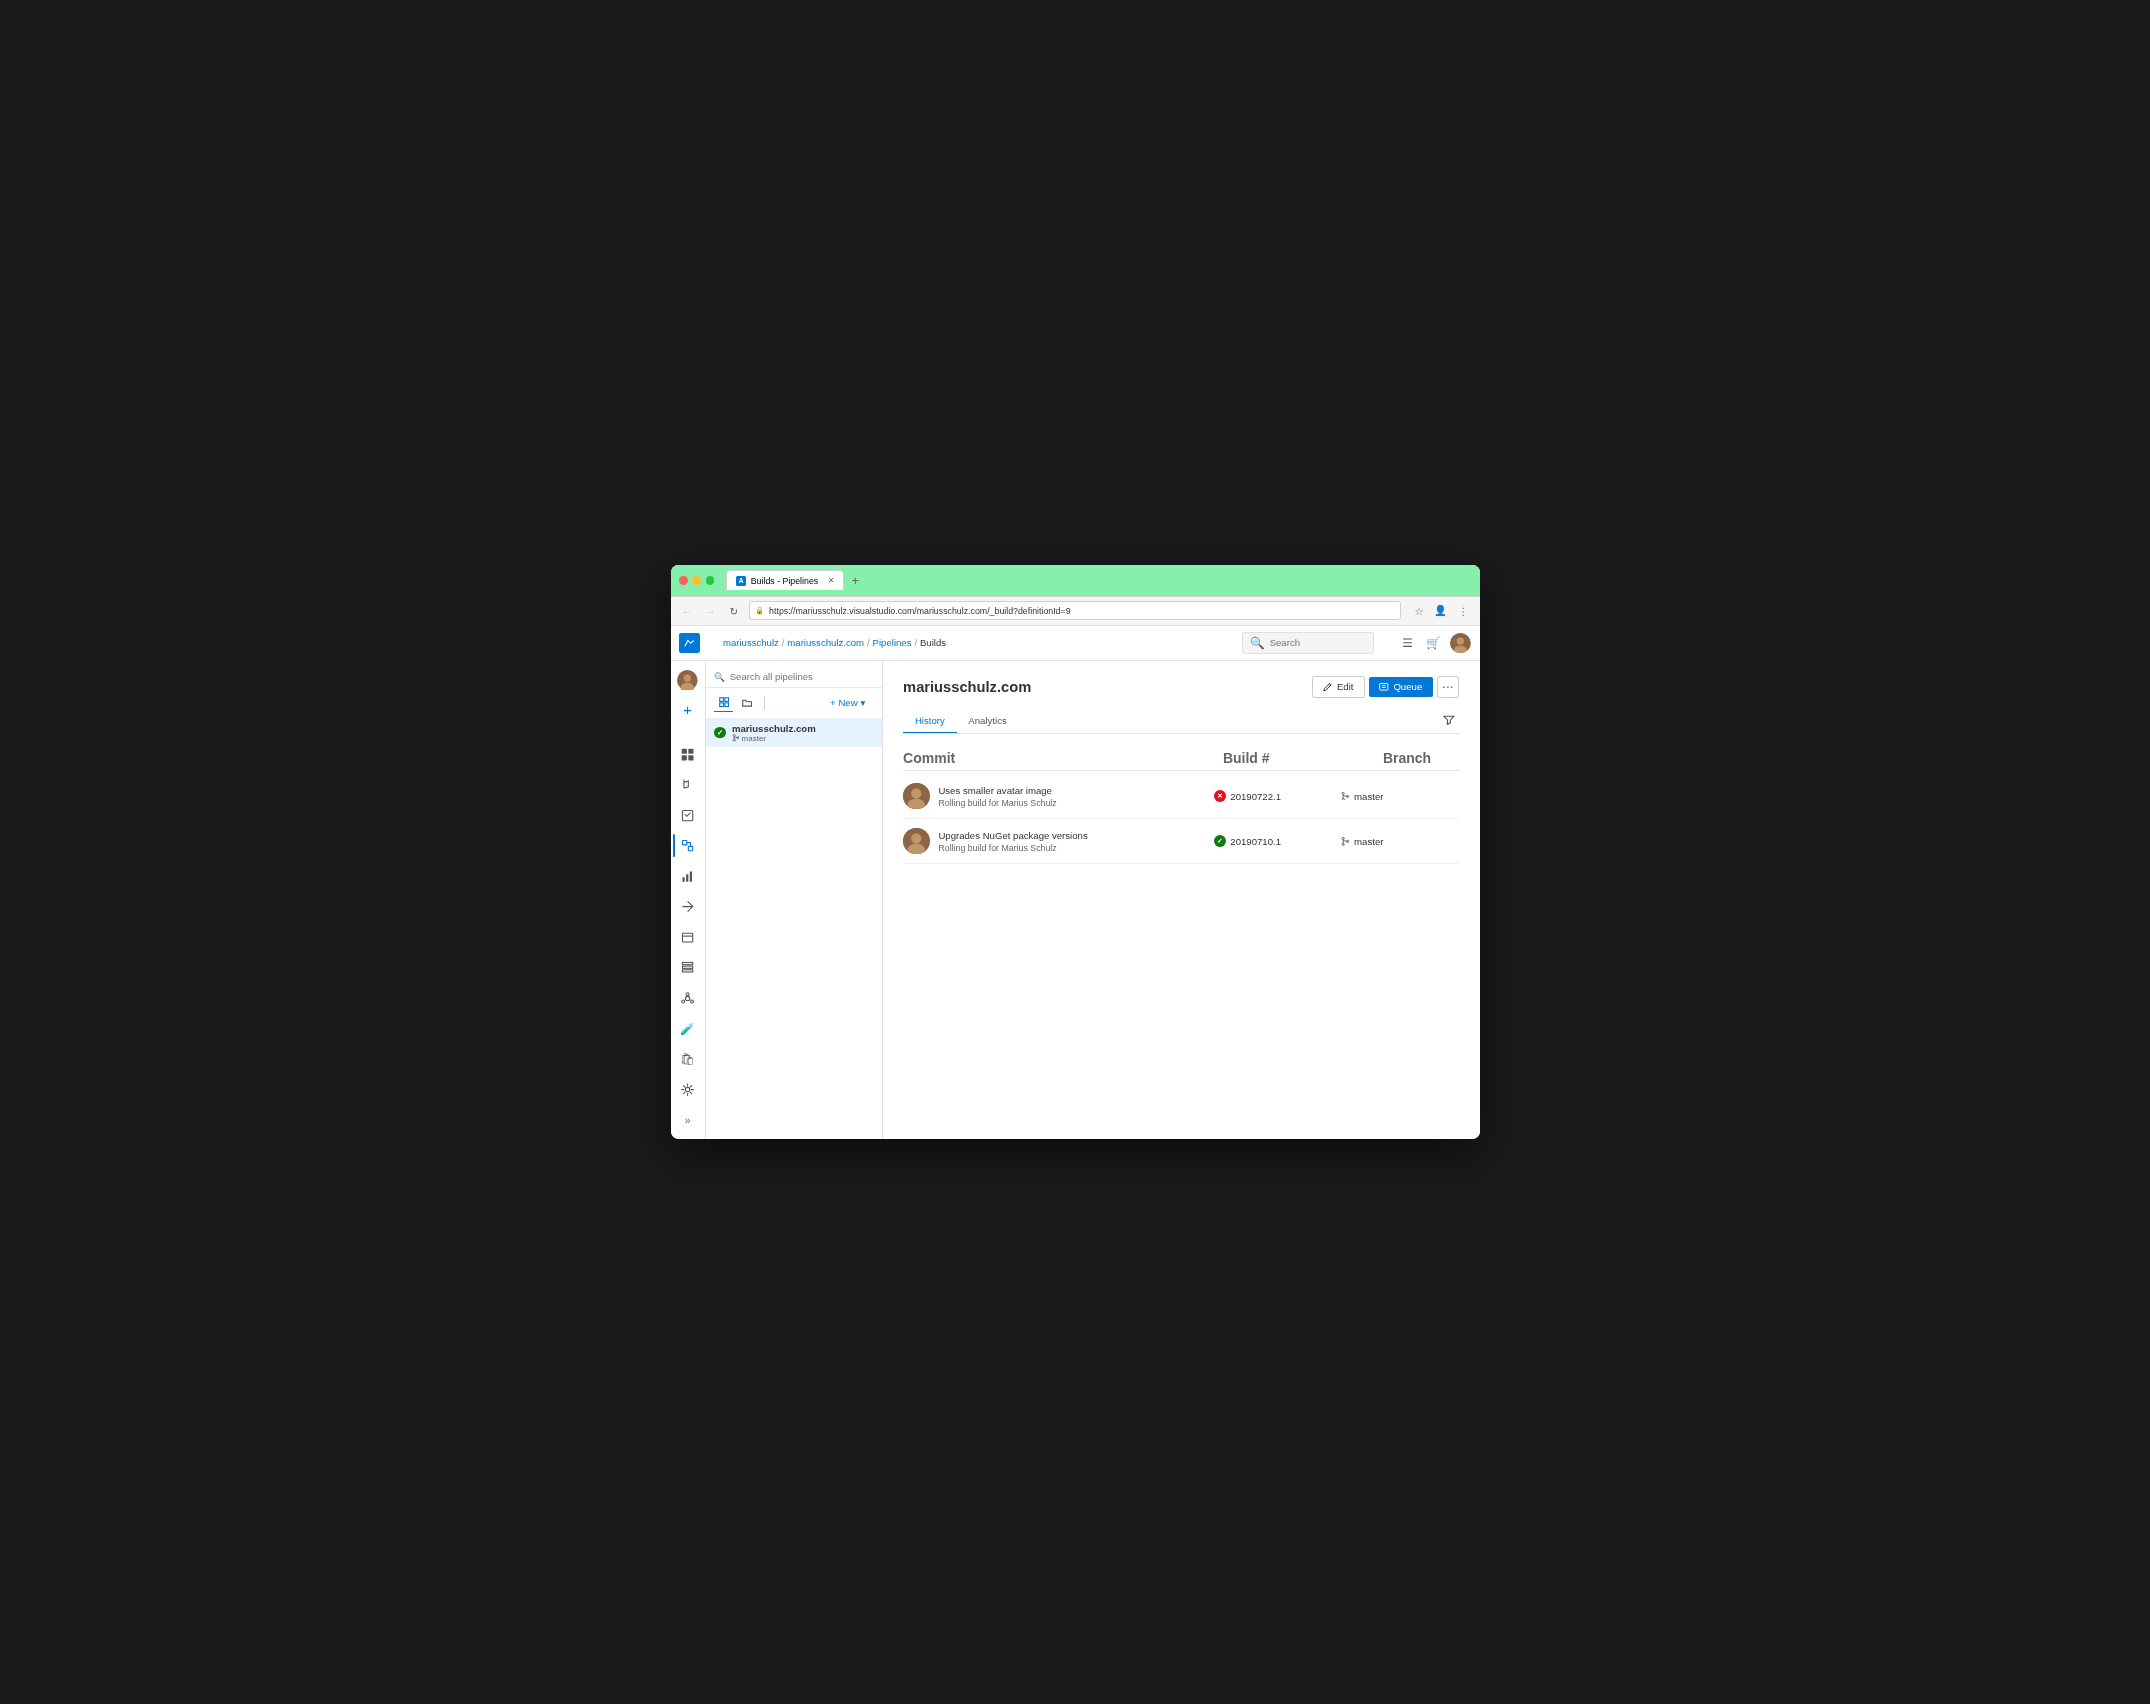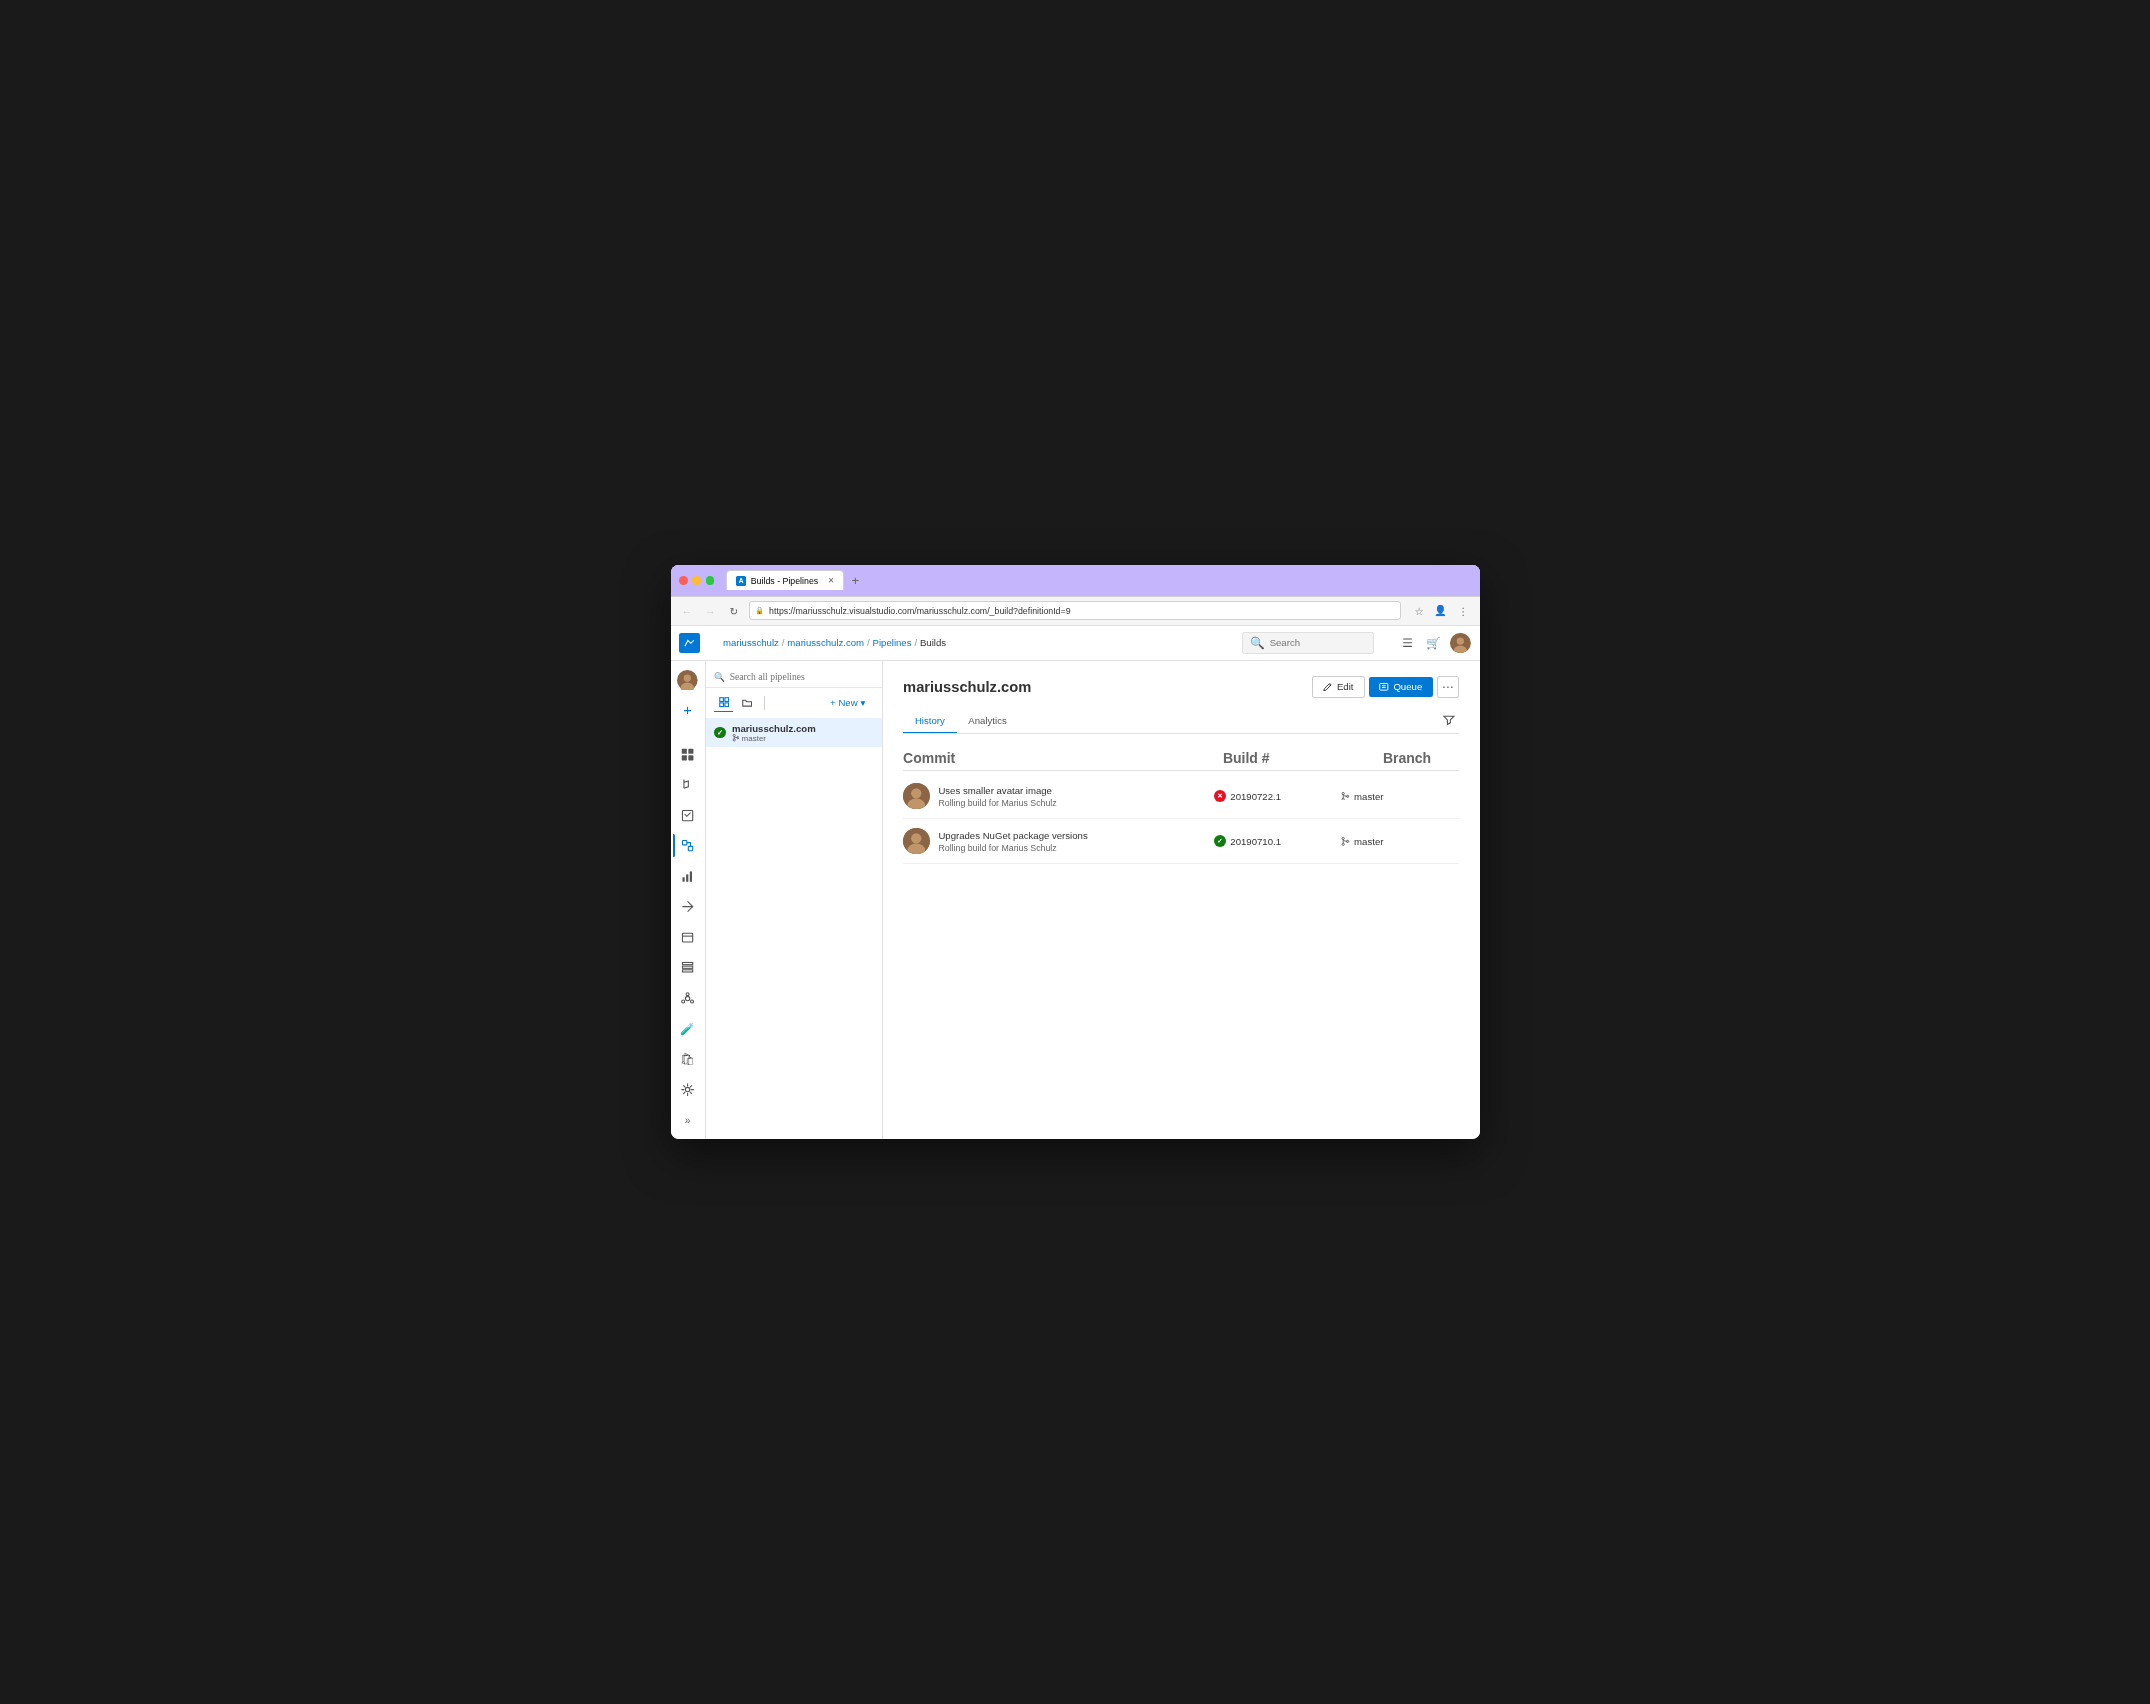--- a/index.html
+++ b/index.html
@@ -14,21 +14,21 @@
     }
     .browser-window {
       width: 809px;
       background: #fff;
       border-radius: 7.4px;
       overflow: hidden;
       box-shadow: 0 14.7px 44px rgba(0,0,0,0.5);
     }
     
     .title-bar {
-      background: #c4b5fd;
+      background: #86efac;
       height: 32px;
       display: flex;
       align-items: center;
       padding: 0 8.8px;
       gap: 5.9px;
       border-bottom: 0.7px solid #d0d0d0;
       justify-content: flex-end;
     }
     .traffic-lights {
       display: flex;
@@ -216,21 +216,20 @@
       padding: 4.4px 8.8px;
       color: #666;
       font-size: 9.6px;
       border-bottom: 0.7px solid #e8e8e8;
       margin-bottom: 2.9px;
     }
     .sidebar-search-icon { font-size: 8.8px; color: #888; }
     .sidebar-search input {
       border: none; outline: none; font-size: 9.6px; color: #555; width: 100%;
       background: none;
-      font-family: Liberation Serif, serif;
     }
     .sidebar-toolbar {
       display: flex;
       align-items: center;
       padding: 2.9px 8.8px;
       gap: 4.4px;
       margin-bottom: 2.9px;
     }
     .sidebar-view-btn {
       background: none; border: none; color: #555; font-size: 10.3px; cursor: pointer;

